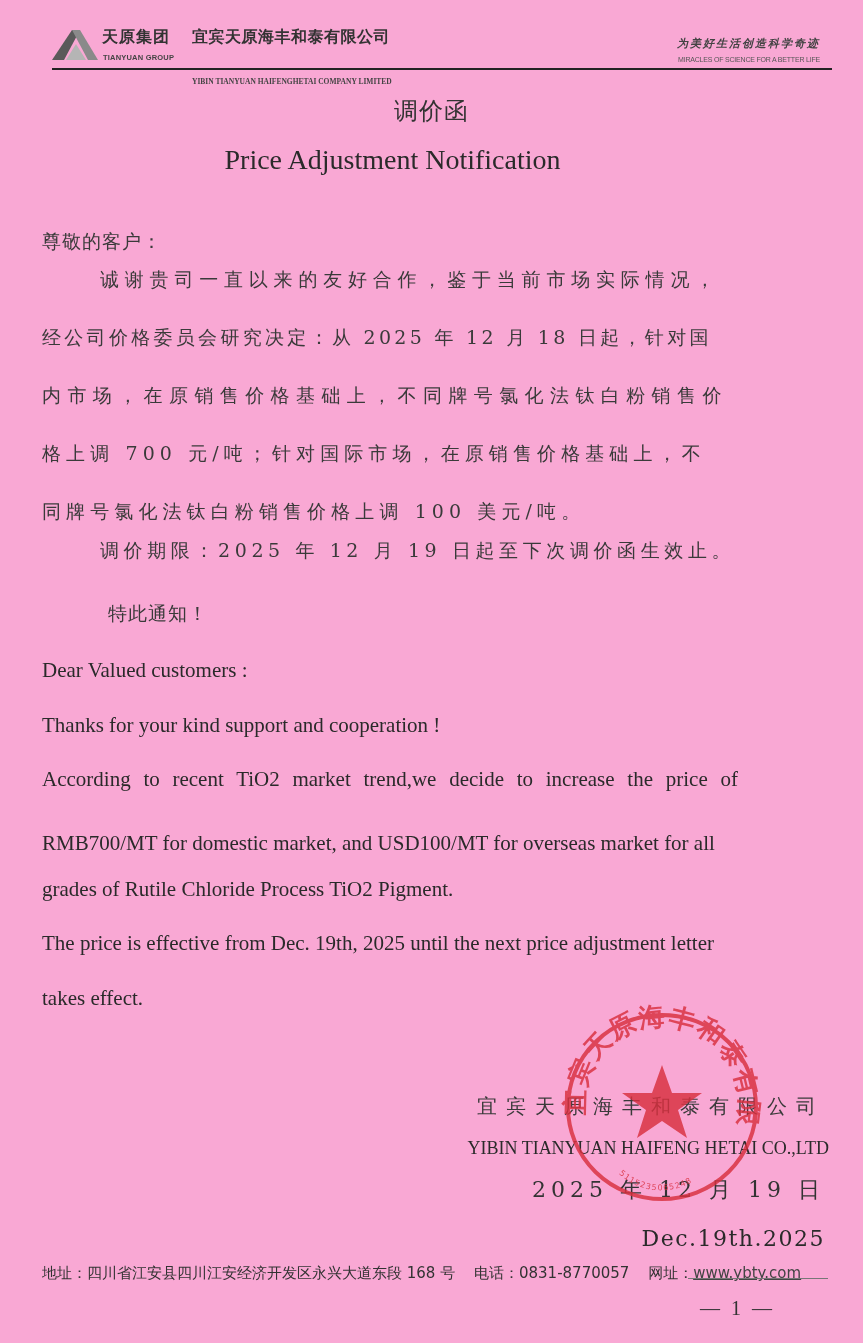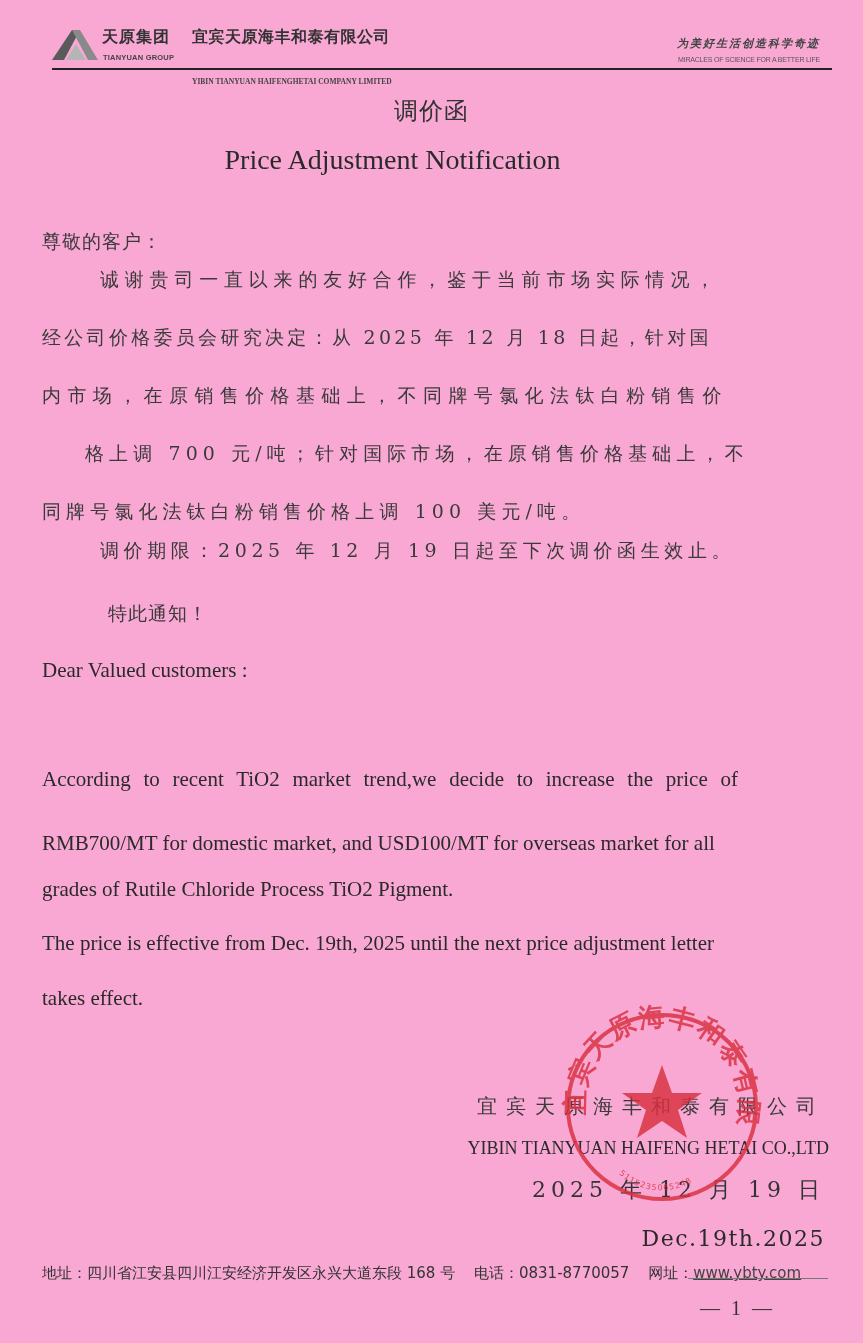--- a/index.html
+++ b/index.html
@@ -23,21 +23,21 @@
   .title-cn { position: absolute; left: 0; width: 863px; top: 95px; text-align: center; font-family: "DejaVu Sans", sans-serif; font-size: 24px; color: #333; letter-spacing: 1px; }
   .title-en { position: absolute; left: 0; width: 785px; top: 144px; text-align: center; font-family: "Liberation Serif", serif; font-size: 28px; color: #2a2a2a; }
 
   
   .cn { font-family: "DejaVu Serif", serif; font-size: 19px; color: #3a3a3a; position: absolute; white-space: nowrap; }
   .cn-salute { left: 42px; top: 209px; letter-spacing: 1px; margin-top: 20px; }
   .cn-line { left: 42px; letter-spacing: 5.2px; }
   .cn-l1 { left: 100px; top: 267px; letter-spacing: 5.8px; }
   .cn-l2 { top: 325px; letter-spacing: 3.3px; }
   .cn-l3 { top: 383px; letter-spacing: 6.4px; }
-  .cn-l4 { top: 441px; letter-spacing: 5.1px; margin-left: 43px; }
+  .cn-l4 { top: 441px; letter-spacing: 5.1px; }
   .cn-l5 { top: 499px; letter-spacing: 5.1px; }
   .cn-period { left: 100px; top: 538px; letter-spacing: 4.6px; }
   .cn-notice { left: 108px; top: 601px; letter-spacing: 1px; }
 
   
   .en { font-family: "Liberation Serif", serif; font-size: 21px; color: #2a2a2a; position: absolute; white-space: nowrap; }
   .en-salute { left: 42px; top: 658px; }
   .en-thanks { left: 42px; top: 713px; }
   .en-l1 { left: 42px; top: 767px; word-spacing: 7.5px; }
   .en-l2 { left: 42px; top: 822px; margin-top: 9px; }
@@ -88,20 +88,21 @@
   <div class="cn cn-salute">尊敬的客户：</div>
   <div class="cn cn-l1">诚谢贵司一直以来的友好合作，鉴于当前市场实际情况，</div>
   <div class="cn cn-line cn-l2">经公司价格委员会研究决定：从 2025 年 12 月 18 日起，针对国</div>
   <div class="cn cn-line cn-l3">内市场，在原销售价格基础上，不同牌号氯化法钛白粉销售价</div>
   <div class="cn cn-line cn-l4">格上调 700 元/吨；针对国际市场，在原销售价格基础上，不</div>
   <div class="cn cn-line cn-l5">同牌号氯化法钛白粉销售价格上调 100 美元/吨。</div>
   <div class="cn cn-period">调价期限：2025 年 12 月 19 日起至下次调价函生效止。</div>
   <div class="cn cn-notice">特此通知！</div>
 
   <div class="en en-salute">Dear Valued customers :</div>
+  <div class="en en-thanks">Thanks for your kind support and cooperation !</div>
   <div class="en en-l1">According to recent TiO2 market trend,we decide to increase the price of</div>
   <div class="en en-l2">RMB700/MT for domestic market, and USD100/MT for overseas market for all</div>
   <div class="en en-l3">grades of Rutile Chloride Process TiO2 Pigment.</div>
   <div class="en en-l4">The price is effective from Dec. 19th, 2025 until the next price adjustment letter</div>
   <div class="en en-l5">takes effect.</div>
 
   <div class="sig-cn">宜宾天原海丰和泰有限公司</div>
   <div class="sig-en">YIBIN TIANYUAN HAIFENG HETAI CO.,LTD</div>
   <div class="sig-date-cn">2025 年 12 月 19 日</div>
   <div class="sig-date-en">Dec.19th.2025</div>

